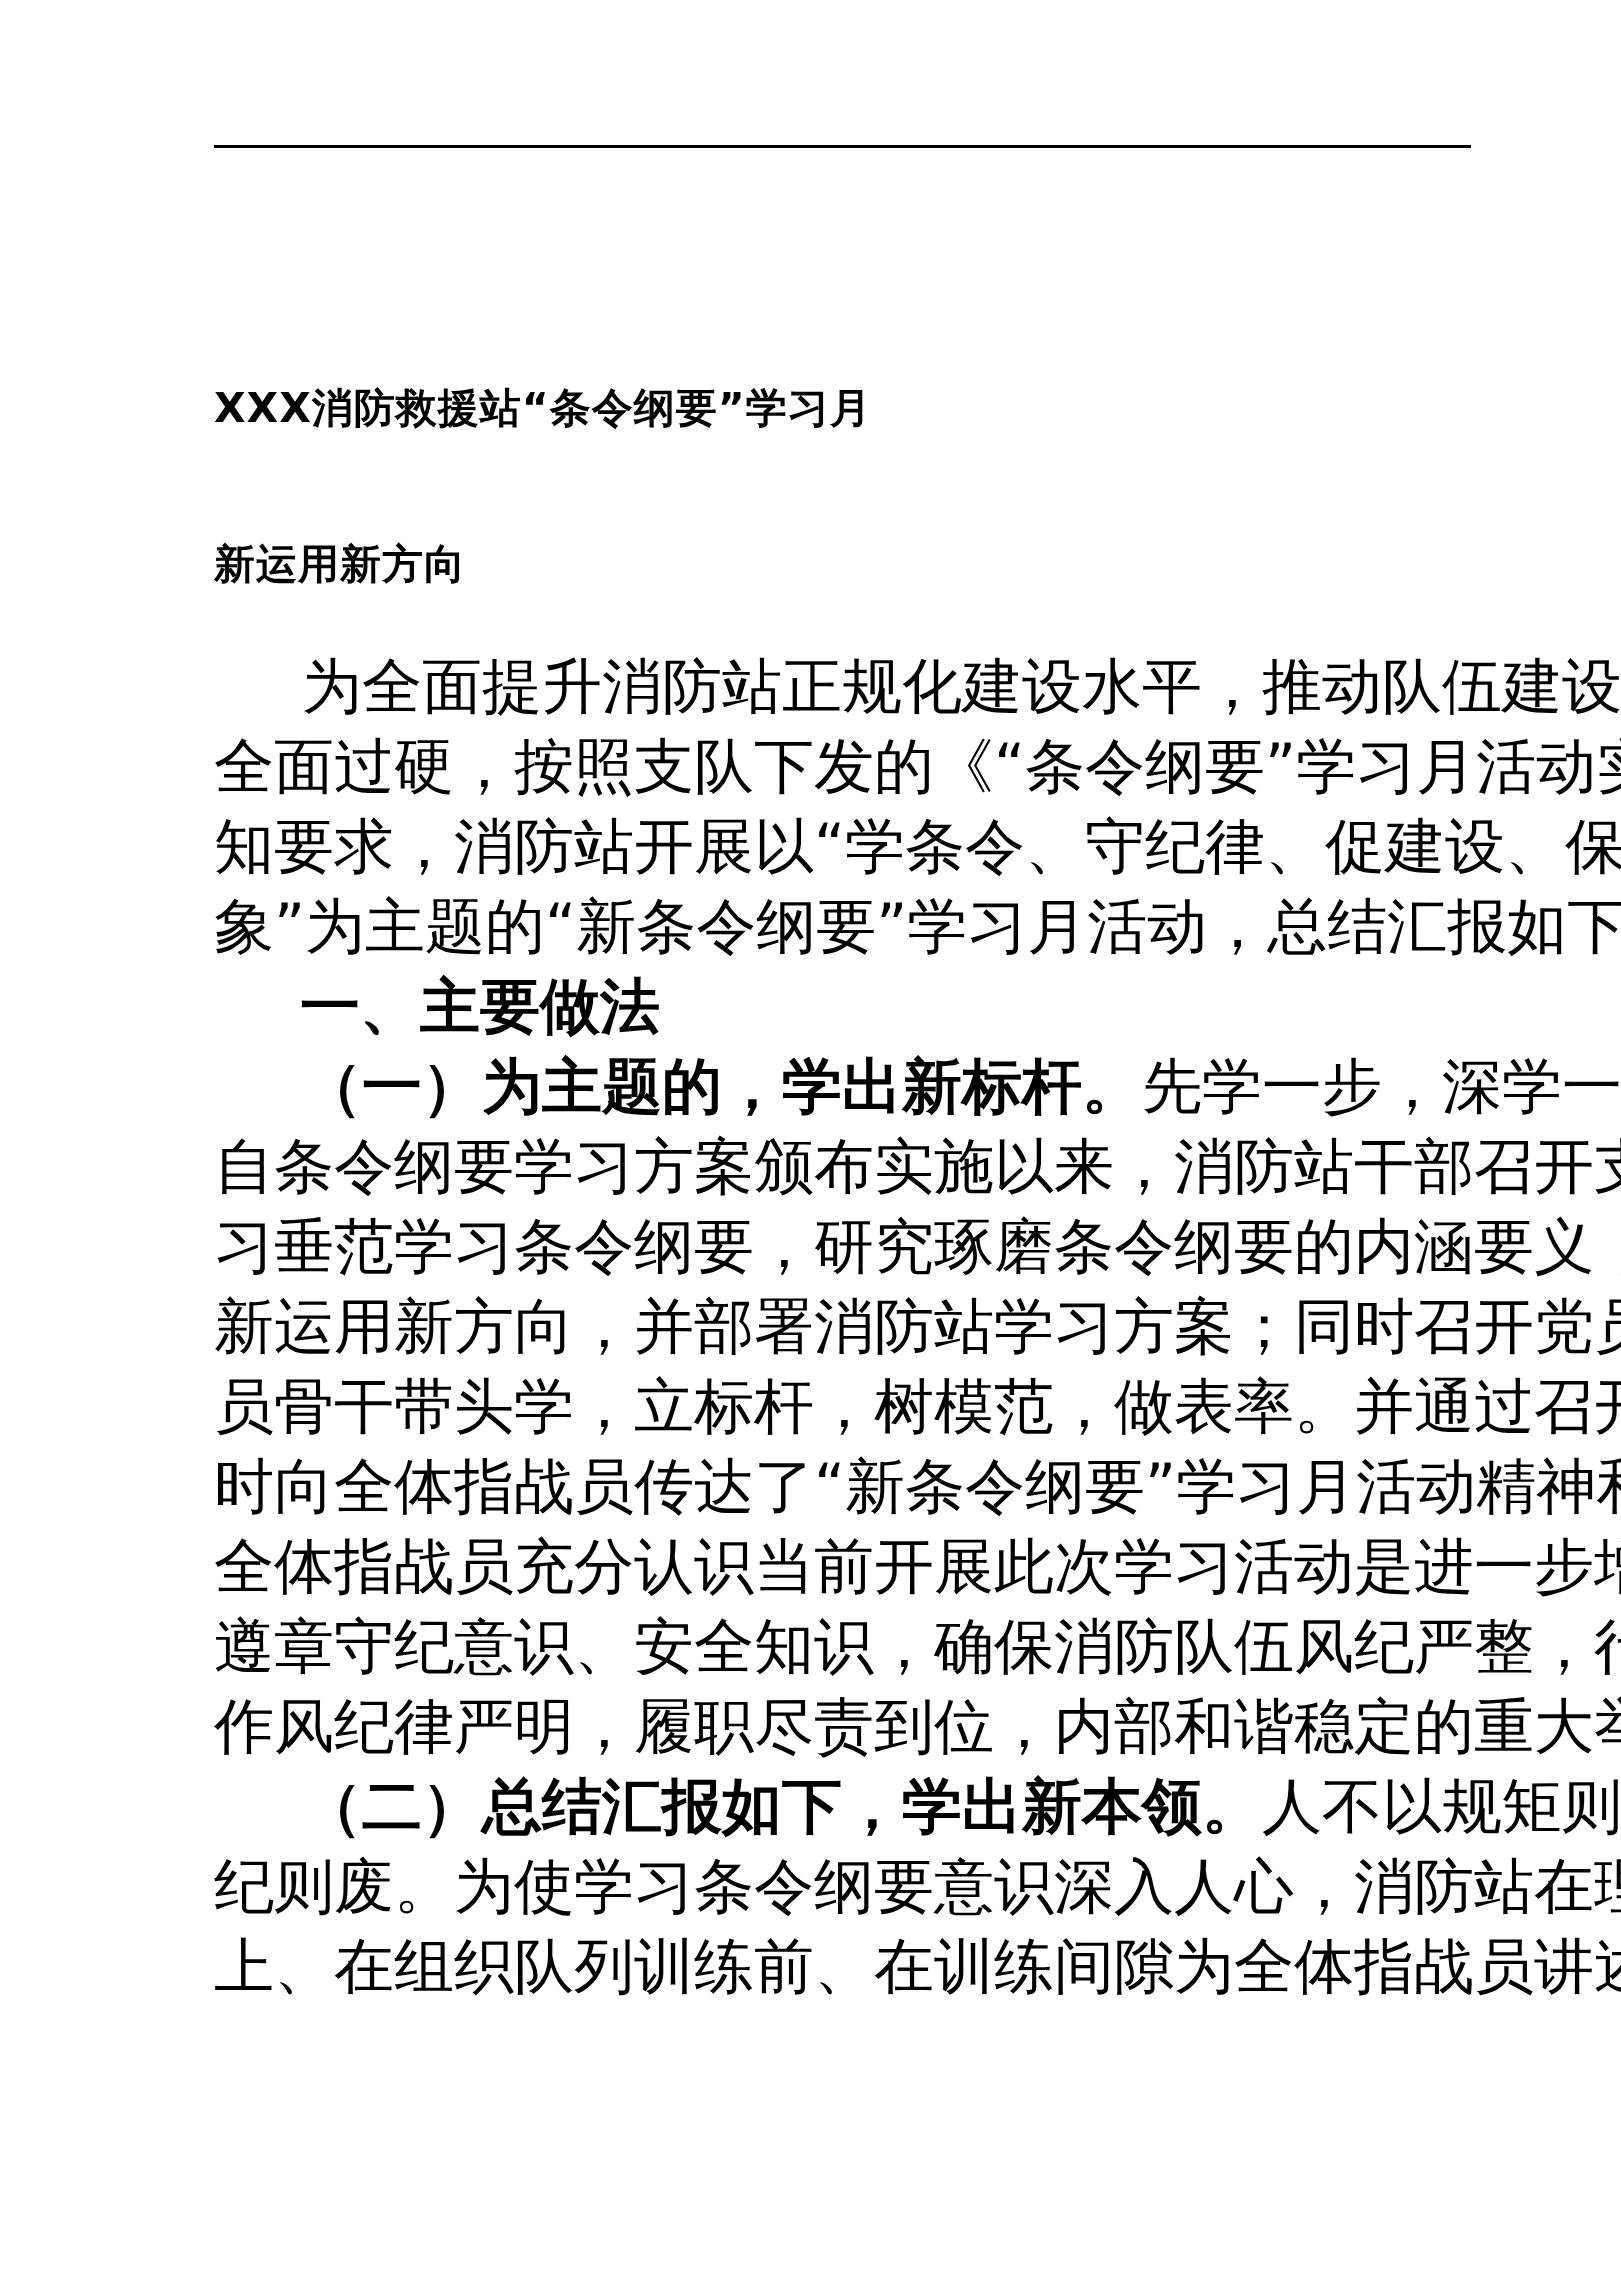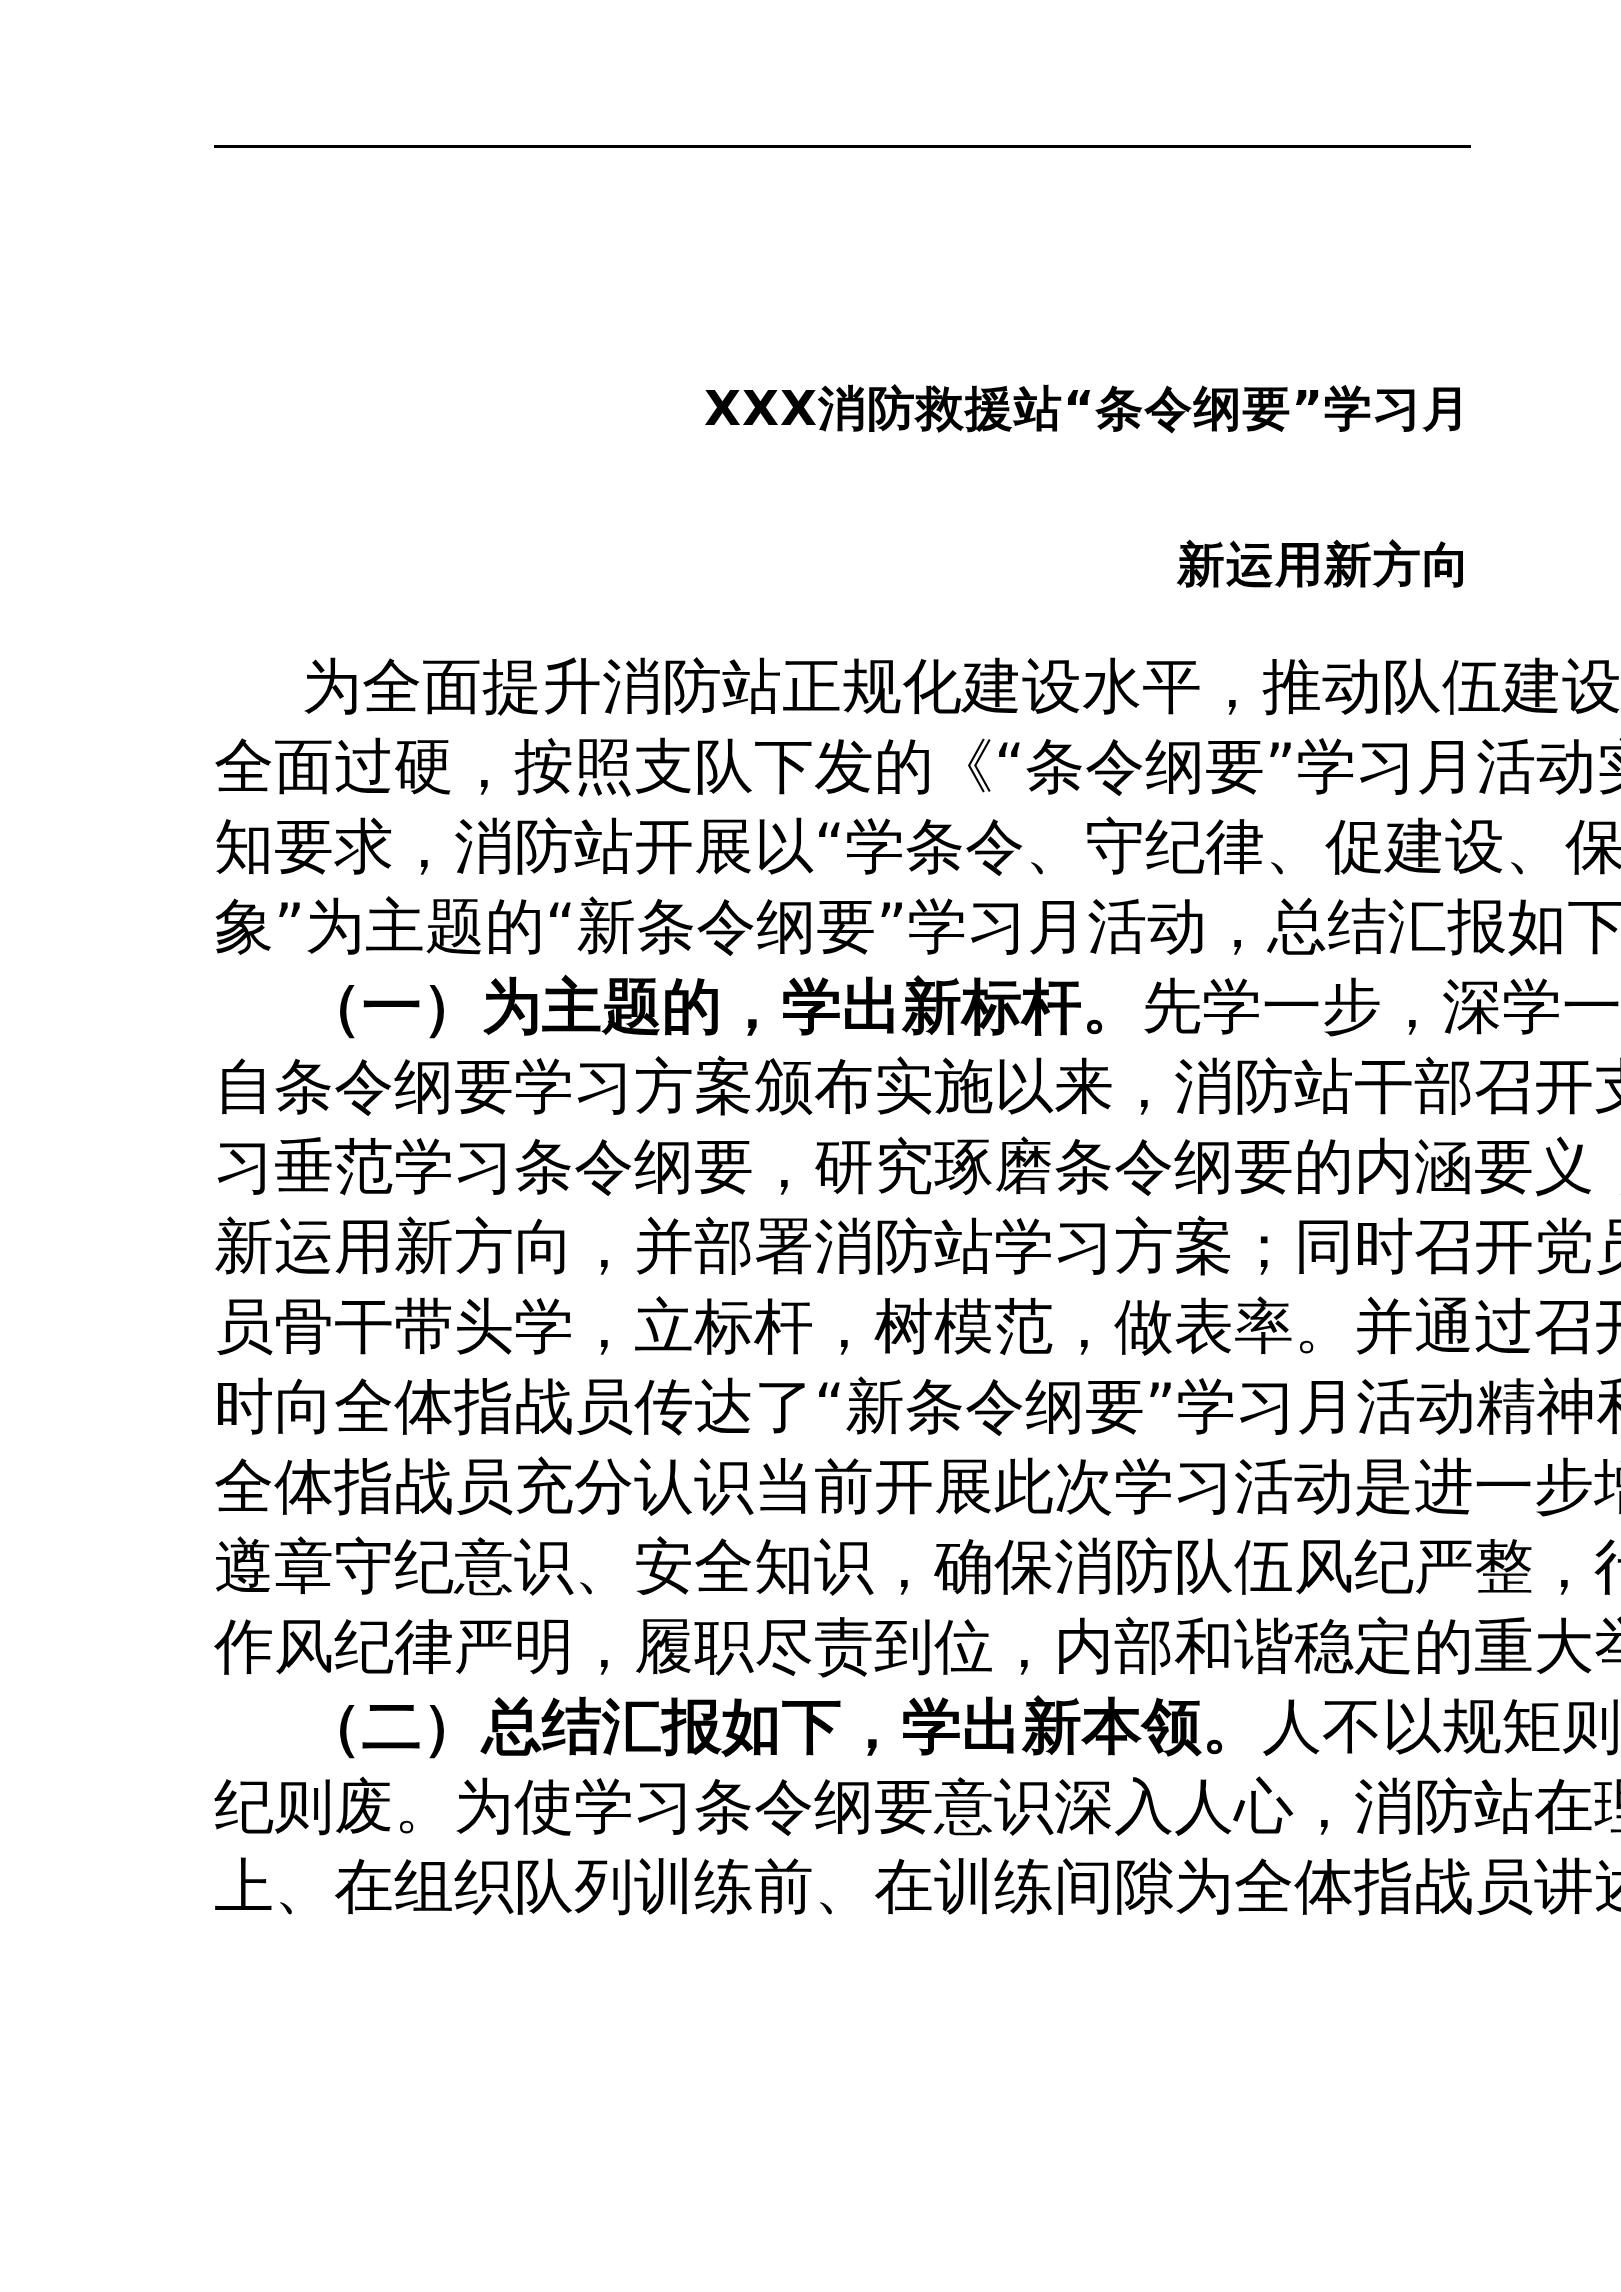--- a/index.html
+++ b/index.html
@@ -1,20 +1,20 @@
 <!DOCTYPE html>
 <html><head>
 <meta charset="utf-8">
 <style>
   html, body { margin: 0; padding: 0; background: #ffffff; }
   body { width: 1621px; height: 2293px; position: relative; overflow: hidden;
          font-family: "DejaVu Sans", "Liberation Sans", sans-serif; color: #000; }
   .rule { position: absolute; left: 214px; top: 145px; width: 1257px; height: 2.9px; background: #000; }
-  .title { position: absolute; left: 214px; width: 1257px; text-align: right;
-           font-weight: bold; font-size: 48px; line-height: 78px; letter-spacing: 1px; }
+  .title { position: absolute; left: 214px; width: 1257px; text-align: left;
+           font-weight: bold; font-size: 41px; line-height: 78px; letter-spacing: 1px; }
   .t1 { top: 369px; }
   .t2 { top: 525px; }
   .body { position: absolute; left: 214px; top: 646px; width: 1257px; font-size: 60px; line-height: 80px; }
   .line { display: block; white-space: nowrap; height: 80px; text-align: justify; text-align-last: justify; }
   .line.last { text-align-last: left; }
   .indent { padding-left: 88px; }
   .indent-h { padding-left: 86px; }
   .b { font-weight: bold; }
 </style>
 </head>
@@ -24,20 +24,21 @@
 
 <div class="title t1">XXX消防救援站“条令纲要”学习月</div>
 <div class="title t2">新运用新方向</div>
 
 <div class="body">
   <span class="line indent">为全面提升消防站正规化建设水平，推动队伍建设全面进步和</span>
   <span class="line">全面过硬，按照支队下发的《“条令纲要”学习月活动实施方案》通</span>
   <span class="line">知要求，消防站开展以“学条令、守纪律、促建设、保安全、树形</span>
   <span class="line last">象”为主题的“新条令纲要”学习月活动，总结汇报如下：</span>
 
+  <span class="line last b indent-h">一、主要做法</span>
 
   <span class="line indent"><span class="b">（一）为主题的，学出新标杆。</span><span>先学一步，深学一层，学懂弄通。</span></span>
   <span class="line">自条令纲要学习方案颁布实施以来，消防站干部召开支委会率先学</span>
   <span class="line">习垂范学习条令纲要，研究琢磨条令纲要的内涵要义，确保新条令</span>
   <span class="line">新运用新方向，并部署消防站学习方案；同时召开党员大会，引领党</span>
   <span class="line">员骨干带头学，立标杆，树模范，做表率。并通过召开指战员大会及</span>
   <span class="line">时向全体指战员传达了“新条令纲要”学习月活动精神和方案，使</span>
   <span class="line">全体指战员充分认识当前开展此次学习活动是进一步增强消防员</span>
   <span class="line">遵章守纪意识、安全知识，确保消防队伍风纪严整，行为举止规范，</span>
   <span class="line">作风纪律严明，履职尽责到位，内部和谐稳定的重大举措，明确了此</span>

